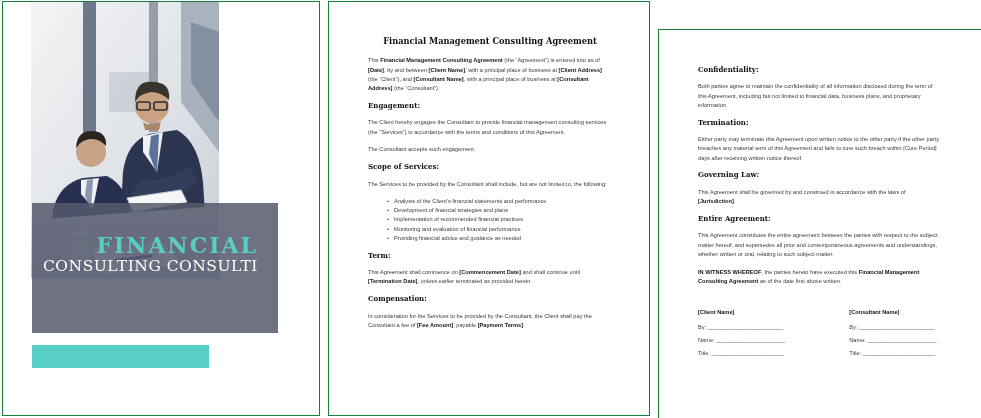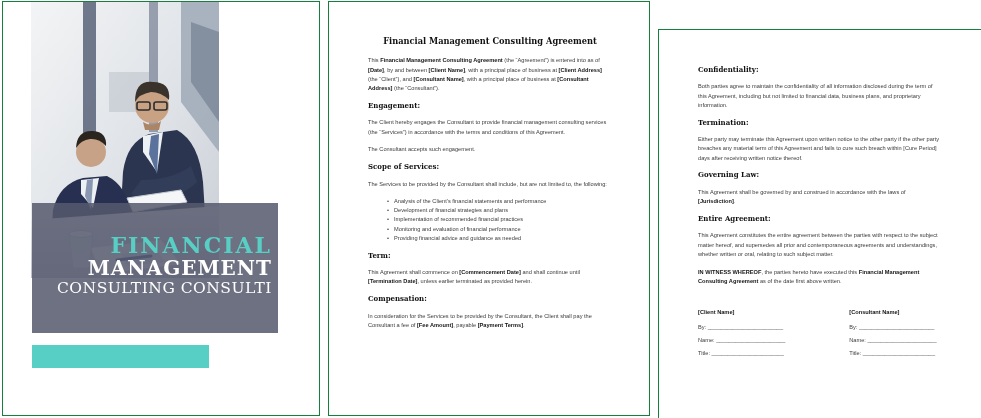--- a/index.html
+++ b/index.html
@@ -24,21 +24,21 @@
   
   .photo {
     position: absolute; left: 28px; top: 0; width: 188px; height: 276px;
     overflow: hidden;
   }
   .photo svg { display:block; width:100%; height:100%; }
   .overlay {
     position: absolute; left: 29px; top: 201px; width: 246px; height: 130px;
     background: rgba(86,90,110,0.86);
     display: flex; flex-direction: column; align-items: flex-end;
-    padding: 31px 6px 0 0;
+    padding: 31px 20px 0 0;
     font-family: "DejaVu Serif", "Liberation Serif", serif;
     text-align: right; line-height: 1;
   }
   .cov1 { color: #58cfc4; font-weight: 700; font-size: 22px; letter-spacing: 2px; }
   .cov2 { color: #ffffff; font-weight: 700; font-size: 20px; letter-spacing: 1px; margin-top: 2px; }
   .cov3 { color: #ffffff; font-weight: 400; font-size: 15.5px; letter-spacing: 0.5px; margin-top: 3px; }
   .cov3 .u { text-underline-offset: 2px; }
   .tealbar {
     position: absolute; left: 29px; top: 343px; width: 177px; height: 23px;
     background: #58cfc4;
@@ -130,21 +130,20 @@
         <polygon points="90,252 126,248 134,260 96,264" fill="#e2e7ee"></polygon>
 
         <path d="M86 258 L120 254" stroke="#2a4a8a" stroke-width="3" stroke-linecap="round"></path>
 
         <path d="M38 232 L42 266 L58 266 L62 232 Z" fill="#dfe9ee" opacity="0.85" stroke="#b8c6ce" stroke-width="1"></path>
         <ellipse cx="50" cy="232" rx="12" ry="3.5" fill="#eef5f8" stroke="#b8c6ce" stroke-width="1"></ellipse>
       </svg>
     </div>
     <div class="overlay">
       <div class="cov1">FINANCIAL</div>
-      <div class="cov2">MANAGEMENT</div>
       <div class="cov3"><span class="u">CONSULTI</span><span>NG CONSULTI</span></div>
     </div>
     <div class="tealbar"></div>
   </div>
 
   <div class="page page2">
     <div class="scaled">
       <div class="doc-title">Financial Management Consulting Agreement</div>
       <p><span>This </span><span class="bseg">Financial Management Consulting Agreement</span><span> (the “Agreement”) is entered into as of </span><span class="bseg">[Date]</span><span>, by and between </span><span class="bseg">[Client Name]</span><span>, with a principal place of business at </span><span class="bseg">[Client Address]</span><span> (the “Client”), and </span><span class="bseg">[Consultant Name]</span><span>, with a principal place of business at </span><span class="bseg">[Consultant Address]</span><span> (the “Consultant”).</span></p>
 

